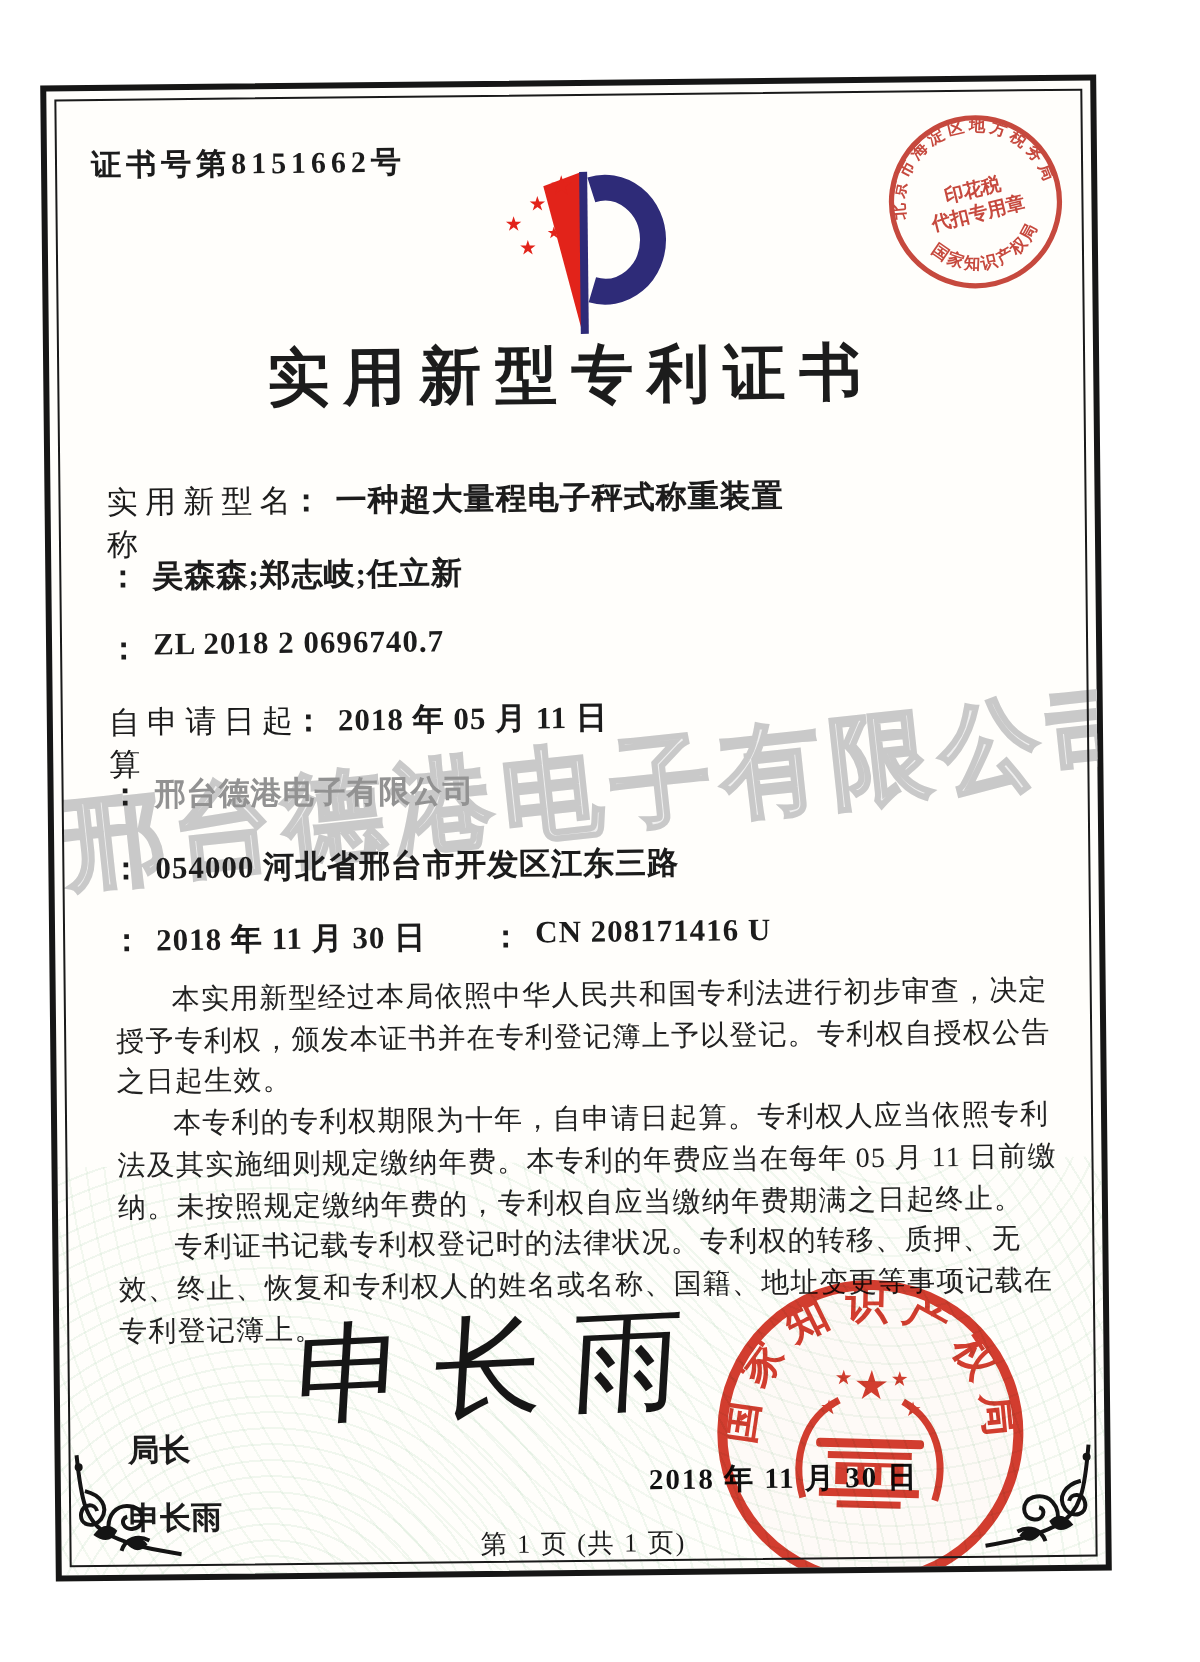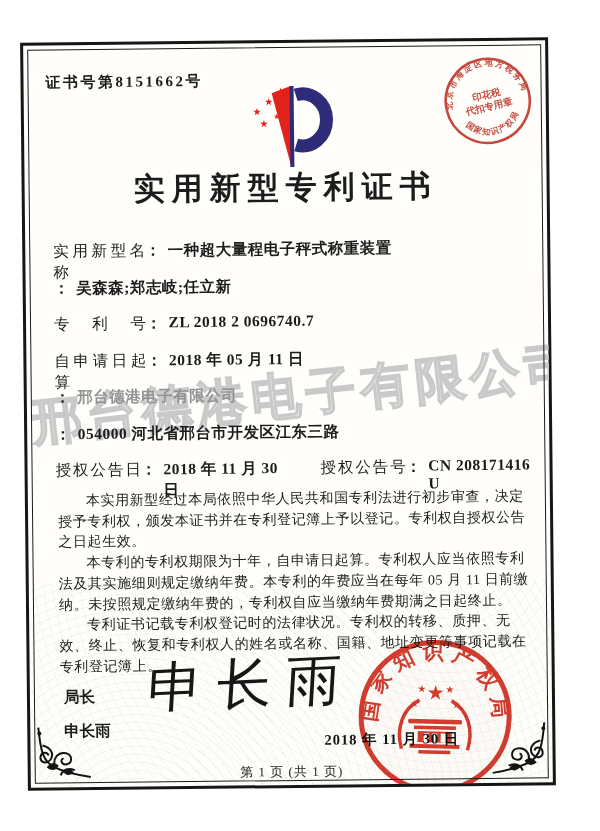--- a/index.html
+++ b/index.html
@@ -51,21 +51,21 @@
   .fcolon{font-size:15.5px;font-weight:700;}
   .fvalue{font-size:15.5px;font-weight:700;margin-left:7px;letter-spacing:.5px;}
   .fvalue.light{color:#929292;}
   .fgroup{display:flex;}
   .fgroup.second{margin-left:32px;}
   .body-text{position:absolute;left:30px;top:446px;width:478px;z-index:2;}
   .body-text p{
     margin:0;text-indent:2em;font-size:14px;line-height:1.48;
     letter-spacing:.6px;color:#222;
   }
-  .officer{position:absolute;left:34px;top:642px;z-index:2;}
+  .officer{position:absolute;left:34px;top:670px;z-index:2;}
   .officer div{font-size:15.5px;font-weight:700;}
   .officer .oname{margin-top:13px;}
   .sig{
     position:absolute;left:118px;top:604px;z-index:3;
     font-size:55px;letter-spacing:14px;color:#161616;
     transform:rotate(-2deg) skewX(-6deg);font-weight:500;white-space:nowrap;
   }
   .seal-date{
     position:absolute;left:294px;top:688px;z-index:2;
     font-size:14.5px;font-weight:700;letter-spacing:1px;color:#111;white-space:nowrap;
@@ -125,45 +125,42 @@
     <div class="frow">
       <span class="flabel">实用新型名称</span>
         <span class="fcolon">：</span>
       <span class="fvalue">一种超大量程电子秤式称重装置</span>
     </div>
     <div class="frow">
         <span class="fcolon">：</span>
       <span class="fvalue">吴森森;郑志岐;任立新</span>
     </div>
     <div class="frow">
-      <span class="flabel">专利号</span>
         <span class="fcolon">：</span>
       <span class="fvalue">ZL 2018 2 0696740.7</span>
     </div>
     <div class="frow">
       <span class="flabel">自申请日起算</span>
         <span class="fcolon">：</span>
       <span class="fvalue">2018 年 05 月 11 日</span>
     </div>
     <div class="frow">
         <span class="fcolon">：</span>
       <span class="fvalue light">邢台德港电子有限公司</span>
     </div>
     <div class="frow">
         <span class="fcolon">：</span>
       <span class="fvalue">054000 河北省邢台市开发区江东三路</span>
     </div>
     <div class="frow">
       <span class="fgroup">
-        <span class="flabel">授权公告日</span>
           <span class="fcolon">：</span>
         <span class="fvalue">2018 年 11 月 30 日</span>
       </span>
       <span class="fgroup second">
-        <span class="flabel">授权公告号</span>
           <span class="fcolon">：</span>
         <span class="fvalue">CN 208171416 U</span>
       </span>
     </div>
   </div>
 
   <div class="body-text">
     <p>本实用新型经过本局依照中华人民共和国专利法进行初步审查，决定授予专利权，颁发本证书并在专利登记簿上予以登记。专利权自授权公告之日起生效。</p>
     <p>本专利的专利权期限为十年，自申请日起算。专利权人应当依照专利法及其实施细则规定缴纳年费。本专利的年费应当在每年 05 月 11 日前缴纳。未按照规定缴纳年费的，专利权自应当缴纳年费期满之日起终止。</p>
     <p>专利证书记载专利权登记时的法律状况。专利权的转移、质押、无效、终止、恢复和专利权人的姓名或名称、国籍、地址变更等事项记载在专利登记簿上。</p>

